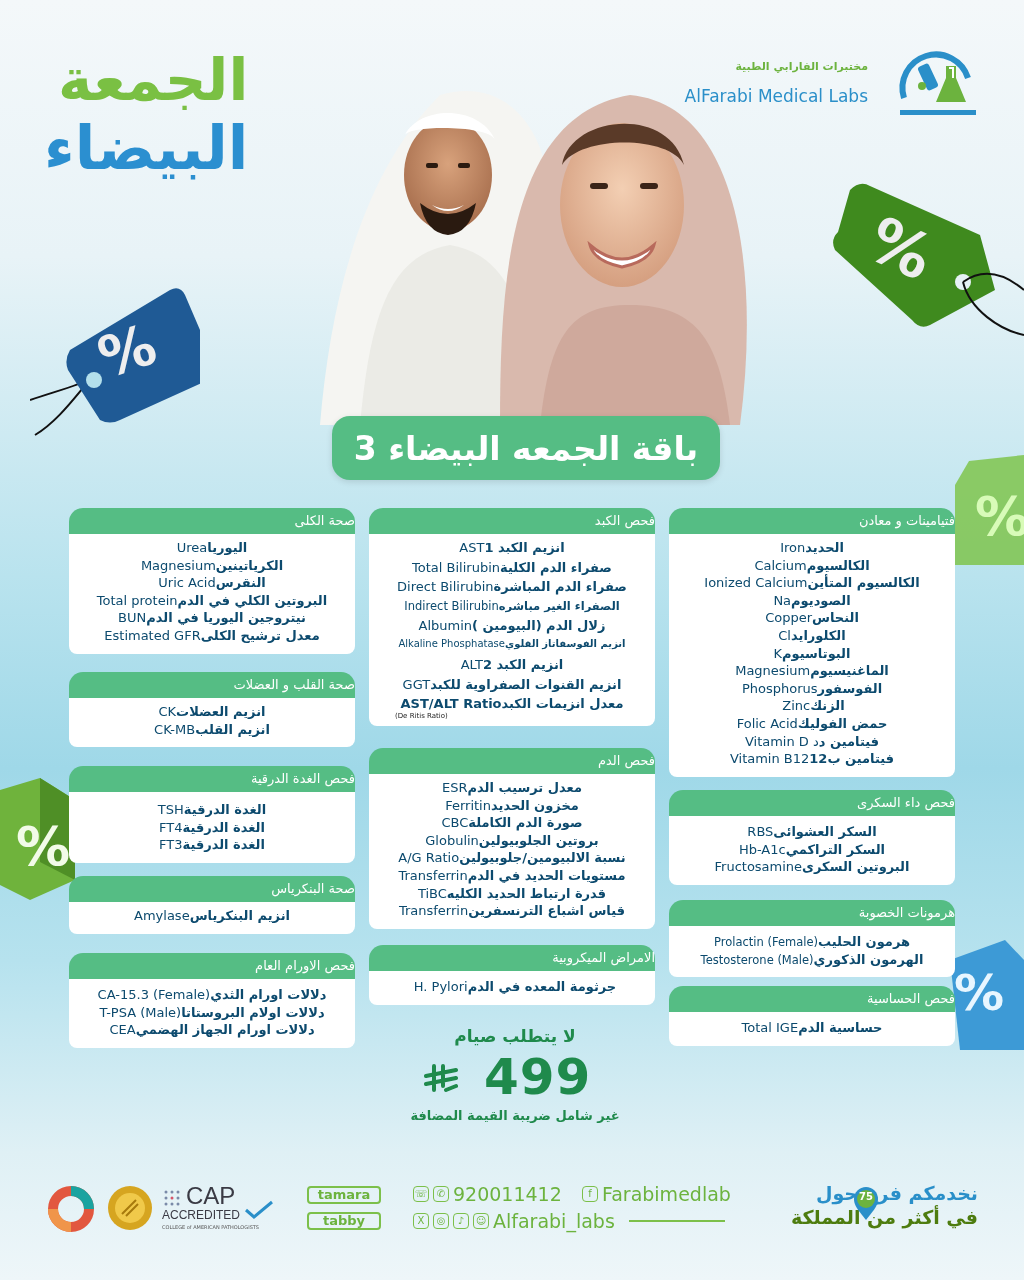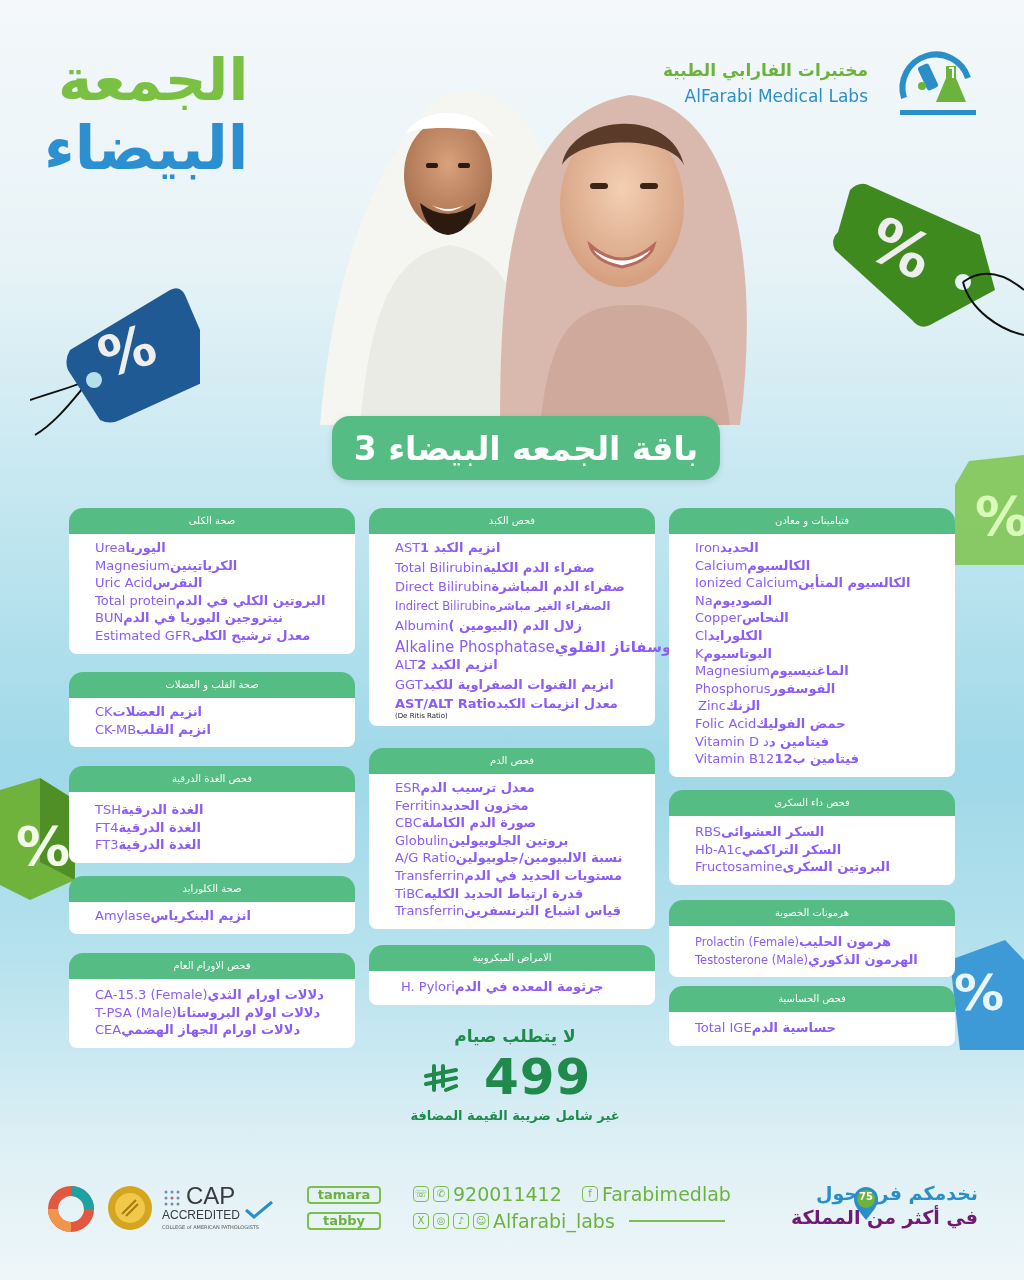--- a/index.html
+++ b/index.html
@@ -2,41 +2,41 @@
 <html><head>
 <meta charset="utf-8">
 <style>
 *{box-sizing:border-box;margin:0;padding:0}
 html,body{width:1024px;height:1280px;overflow:hidden}
 body{position:relative;font-family:"DejaVu Sans",sans-serif;
  background:linear-gradient(180deg,#f4f8fa 0%,#e8f3f7 20%,#b9e3ee 45%,#9fd8e8 60%,#b6e2ee 75%,#dff0f5 90%,#eef6f9 100%);}
 .abs{position:absolute}
 
 .logo-wrap{left:680px;top:48px;width:300px;height:74px}
-.logo-ar{position:absolute;right:112px;top:12px;color:#6cb33e;font-size:17px;font-weight:bold;direction:rtl;white-space:nowrap}
+.logo-ar{position:absolute;right:112px;top:12px;color:#6cb33e;font-size:11px;font-weight:bold;direction:rtl;white-space:nowrap}
 .logo-en{position:absolute;right:112px;top:38px;color:#2a8fc9;font-size:17px;white-space:nowrap}
 .logo-mark{position:absolute;right:0;top:0;width:86px;height:72px}
 
 .event-title{left:40px;top:45px;width:210px;height:140px}
 .et-line1{position:absolute;left:18px;top:0;font-size:58px;font-weight:bold;color:#7ac043;direction:rtl;line-height:70px;letter-spacing:-2px}
 .et-line2{position:absolute;left:4px;top:68px;font-size:60px;font-weight:bold;color:#2b8fd0;direction:rtl;line-height:70px;letter-spacing:-2px}
 
 .photo{left:300px;top:55px;width:450px;height:370px}
 
 .tag{position:absolute}
 
 .pkg-title{left:332px;top:416px;width:388px;height:64px;background:#55bd84;border-radius:18px;color:#fff;font-size:33px;font-weight:bold;display:flex;align-items:center;justify-content:center;direction:rtl;box-shadow:0 2px 6px rgba(0,0,0,.12)}
 
 .section{position:absolute;width:286px}
-.sec-head{height:26px;background:#55bd84;border-radius:14px 14px 0 0;color:#fff;font-size:10px;text-align:center;line-height:26px;direction:rtl;position:relative;z-index:2}
+.sec-head{height:26px;background:#55bd84;border-radius:14px 14px 0 0;color:#fff;font-size:13px;line-height:26px;direction:rtl;position:relative;z-index:2}
 .sec-body{background:#fff;margin-top:-4px;border-radius:0 0 8px 8px;padding:10px 26px 8px 26px}
-.row{display:flex;justify-content:flex-start;align-items:baseline;height:17.6px;font-size:13px;color:#8b5cf6}
+.row{display:flex;justify-content:center;align-items:baseline;height:17.6px;font-size:13px;color:#0c4a6e}
 .row .en{white-space:nowrap}
 .row .ar{direction:rtl;white-space:nowrap;font-weight:bold}
-.row.small .en,.row.small .ar{font-size:15px}
+.row.small .en,.row.small .ar{font-size:10px}
 .note{font-size:7px;color:#222;margin-top:-4px;line-height:8px}
 
 .price-wrap{left:400px;top:1022px;width:230px;height:110px;text-align:center;color:#1f8a4c}
 .no-fast{position:absolute;left:0;right:0;top:4px;font-size:17px;font-weight:bold;direction:rtl}
 .price{position:absolute;left:84px;top:26px;font-size:50px;font-weight:bold;letter-spacing:1px}
 .currency{position:absolute;left:24px;top:42px;font-size:30px;font-weight:bold}
 .vat{position:absolute;left:0;right:0;top:86px;font-size:13px;font-weight:bold;direction:rtl}
 
 .accr{left:46px;top:1186px}
 .pay{position:absolute;width:74px;height:18px;border:2px solid #7cc04a;border-radius:4px;color:#6cb33e;font-size:13px;font-weight:bold;text-align:center;line-height:14px}
@@ -182,21 +182,21 @@
         <span class="ar">الغدة الدرقية</span>
       </div>
     <div class="row">
         <span class="en">FT3</span>
         <span class="ar">الغدة الدرقية</span>
       </div>
   </div>
 </div>
 
 <div class="section" style="left:69px;top:876px">
-  <div class="sec-head">صحة الكلورايد</div>
+  <div class="sec-head">صحة البنكرياس</div>
   <div class="sec-body">
     <div class="row">
         <span class="en">Amylase</span>
         <span class="ar">انزيم البنكرياس</span>
       </div>
   </div>
 </div>
 
 <div class="section" style="left:69px;top:953px">
   <div class="sec-head">فحص الاورام العام</div>
@@ -470,21 +470,21 @@
   <span class="ic">X</span>
   <span class="ic">◎</span>
   <span class="ic">♪</span>
   <span class="ic">☺</span>
   <span>Alfarabi_labs</span>
   <span style="display:inline-block;width:96px;height:2px;background:#7cc04a;margin-left:10px"></span>
 </div>
 
 <div class="abs branches">
   <div style="position:absolute;right:2px;top:0;font-size:19px;font-weight:bold;color:#2a8fc9;white-space:nowrap">نخدمكم فرع حول</div>
-  <div style="position:absolute;right:2px;top:24px;font-size:19px;font-weight:bold;color:#701a75;white-space:nowrap">في أكثر من المملكة</div>
+  <div style="position:absolute;right:2px;top:24px;font-size:19px;font-weight:bold;color:#4d7c0f;white-space:nowrap">في أكثر من المملكة</div>
   <div style="position:absolute;right:100px;top:4px;width:28px;height:34px">
     <svg width="28" height="34" viewBox="0 0 28 34">
         <path d="M14 34 C4 22 2 18 2 13 A12 12 0 0 1 26 13 C26 18 24 22 14 34Z" fill="#2a8fc9"></path>
         <circle cx="14" cy="13" r="9" fill="#6cb33e"></circle>
       </svg>
     <span style="position:absolute;left:0;right:0;top:5px;text-align:center;color:#fff;font-size:10px;font-weight:bold">75</span>
   </div>
 </div>
 
 </body></html>

